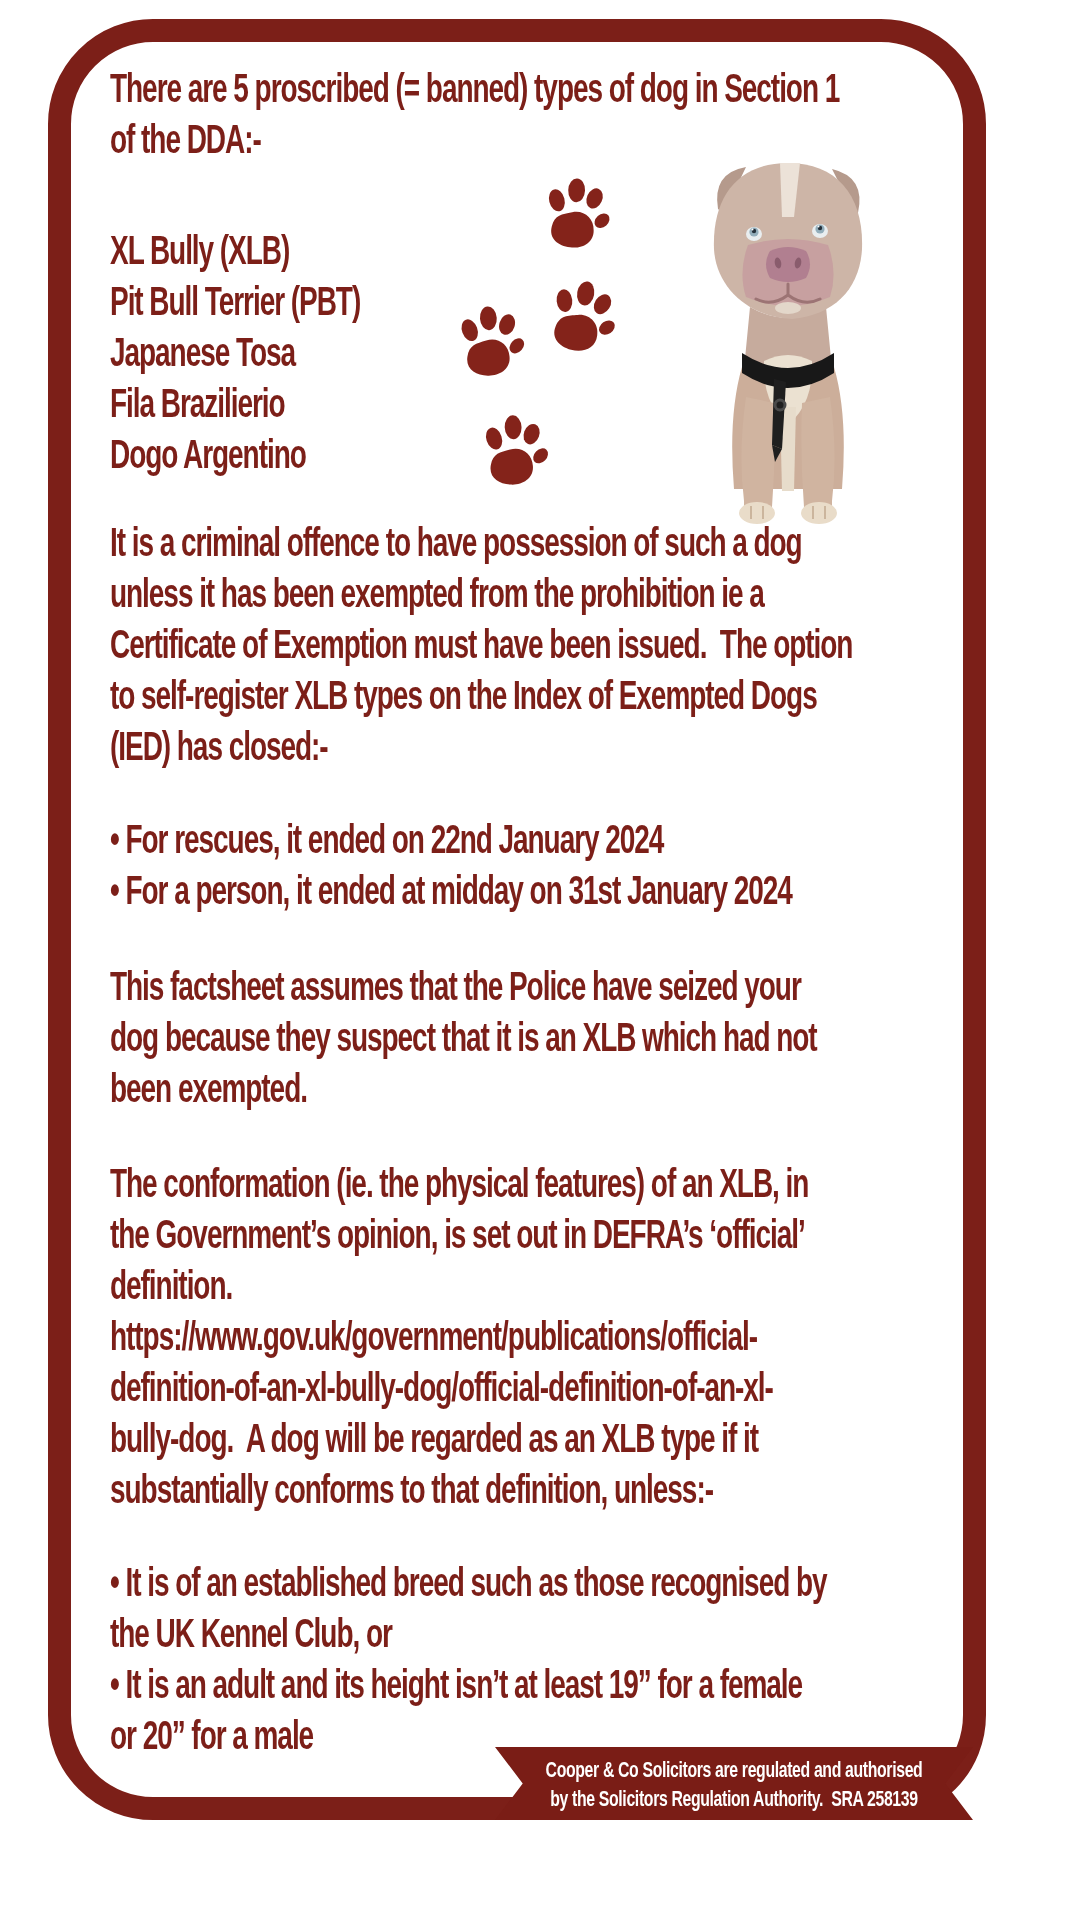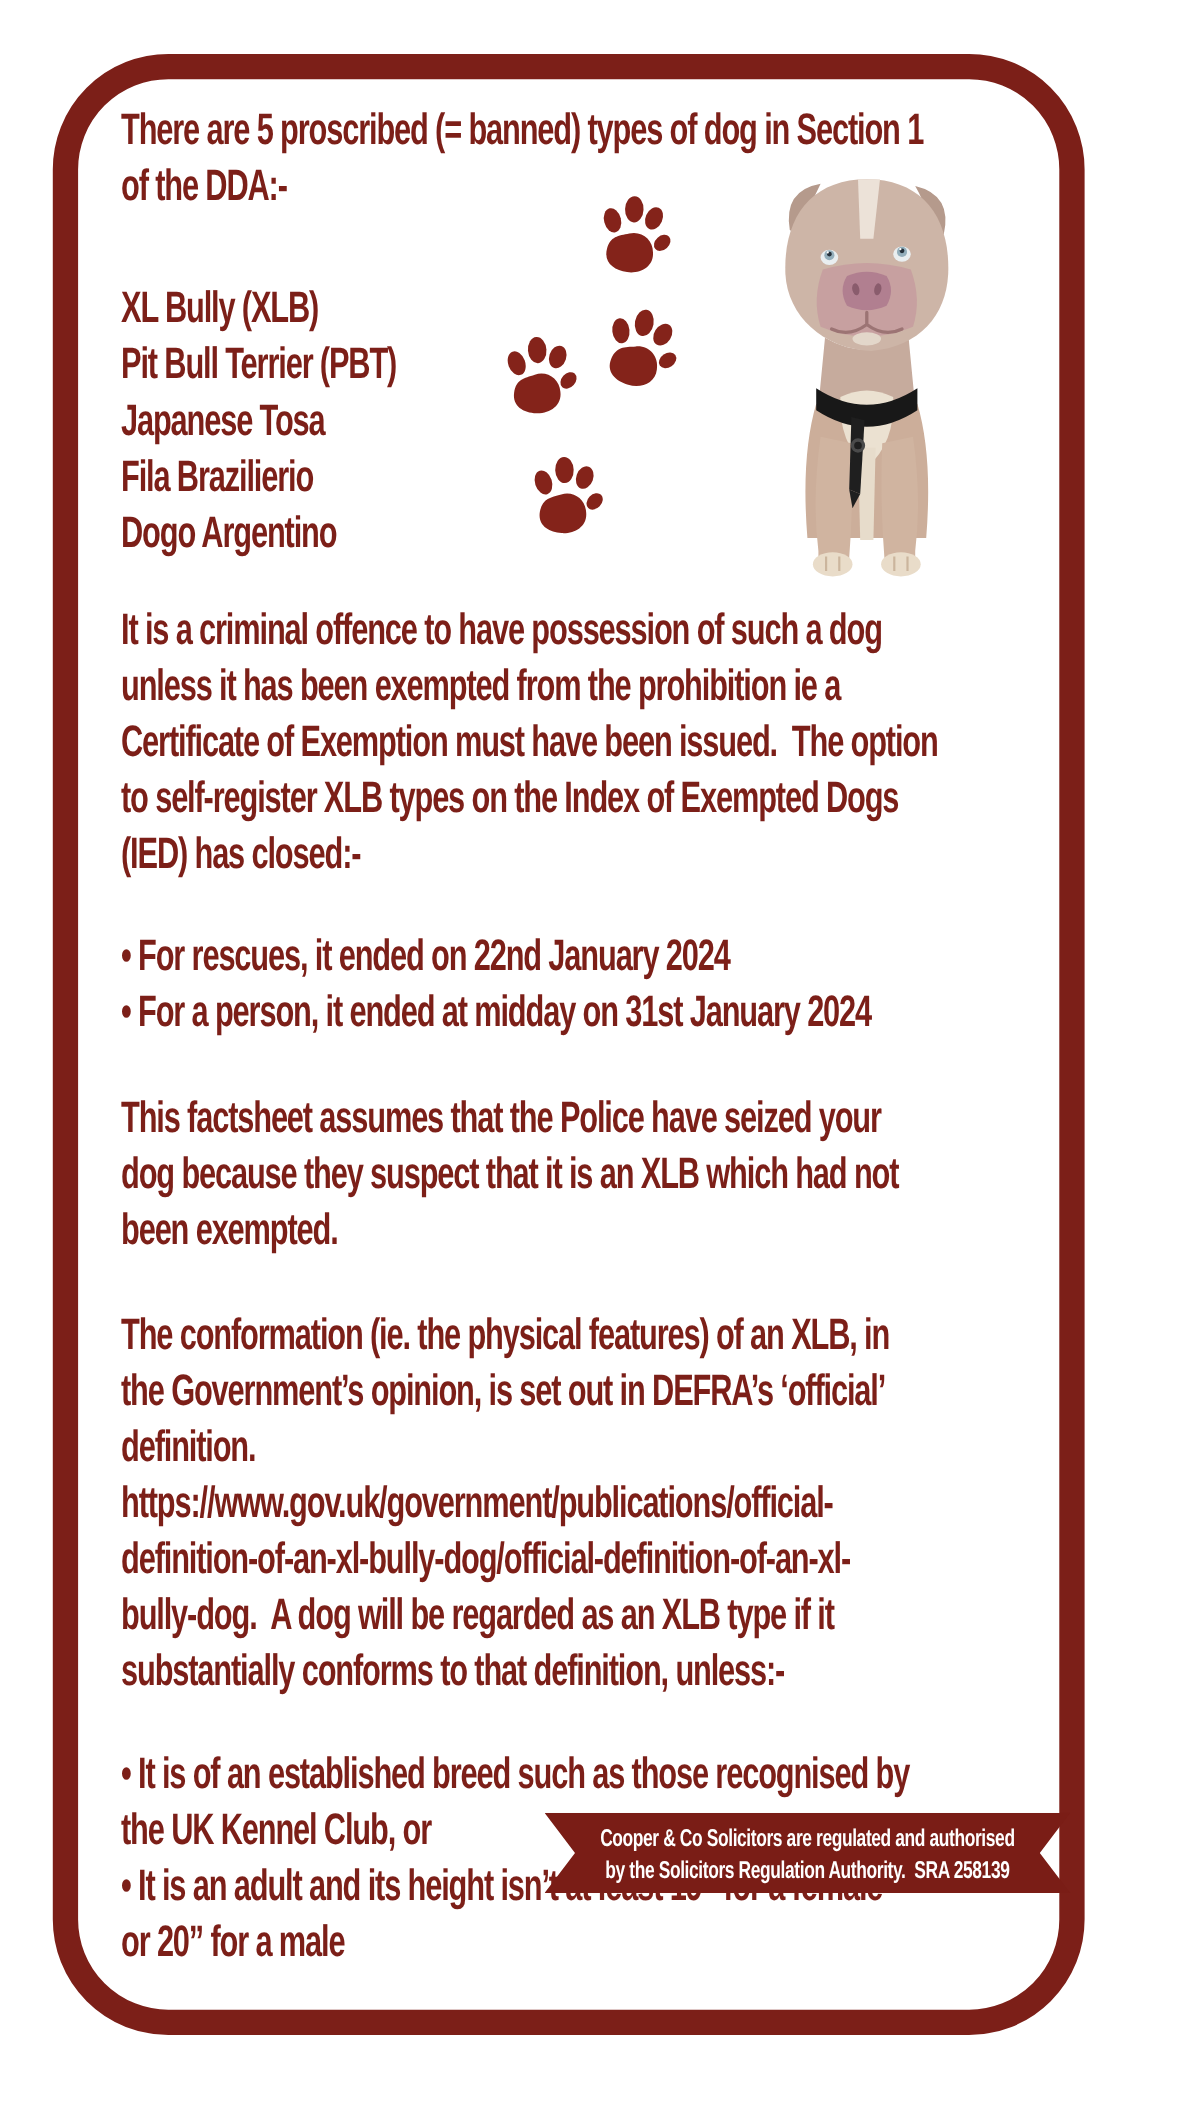--- a/index.html
+++ b/index.html
@@ -13,21 +13,21 @@
   html,body{width:1080px;height:1920px;}
   body{
     position:relative;
     background:var(--background);
     overflow:hidden;
     font-family:"Liberation Sans","DejaVu Sans",sans-serif;
   }
   
   .card{
     position:absolute;
-    left:48px; top:49px;
+    left:48px; top:19px;
     width:938px; height:1801px;
     border:23px solid var(--ink);
     border-radius:105px;
     background:var(--background);
     overflow:hidden;
   }
   .content{
     padding:21px 0 0 39px;
   }
   .para{
@@ -58,21 +58,21 @@
   
   .dog{
     position:absolute;
     left:688px; top:156px;
     width:200px; height:372px;
   }
 
   
   .ribbon{
     position:absolute;
-    left:495px; top:1648px;
+    left:495px; top:1747px;
     width:478px; height:73px;
     background:var(--banner-bg);
     clip-path:polygon(0% 0%,100% 0%,94.2% 50%,100% 100%,0% 100%,5.8% 50%);
   }
   .ribbon-text{
     position:absolute;
     left:50%; top:50%;
     width:660px;
     transform:translate(-50%,-50%) scaleX(0.72);
     font-weight:700;

